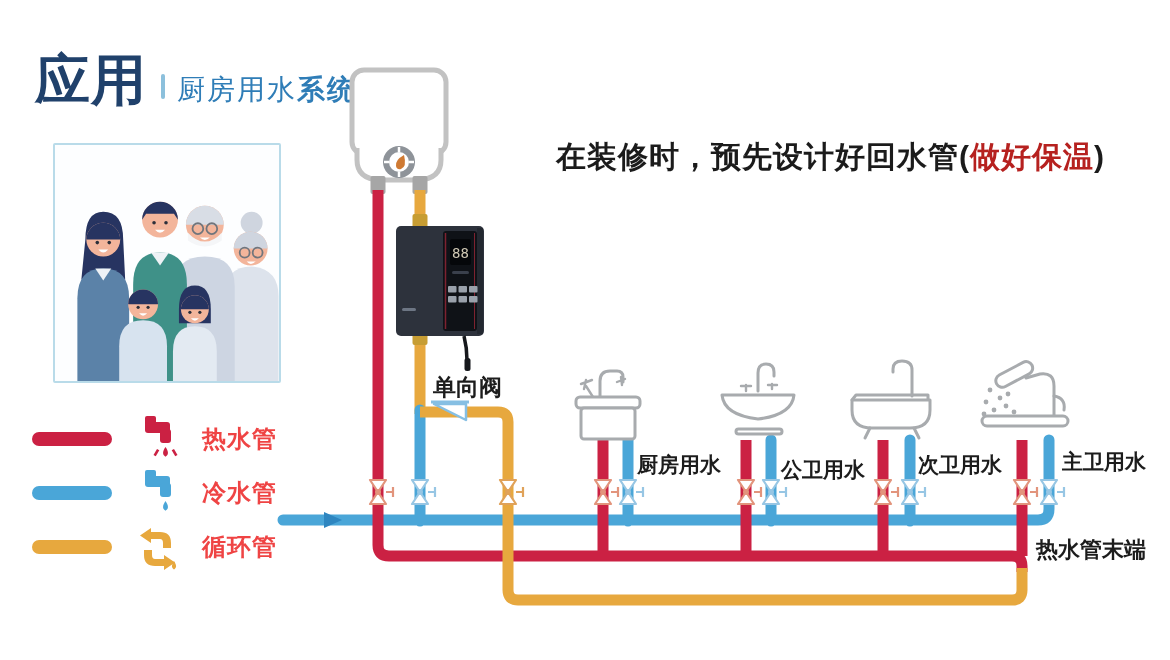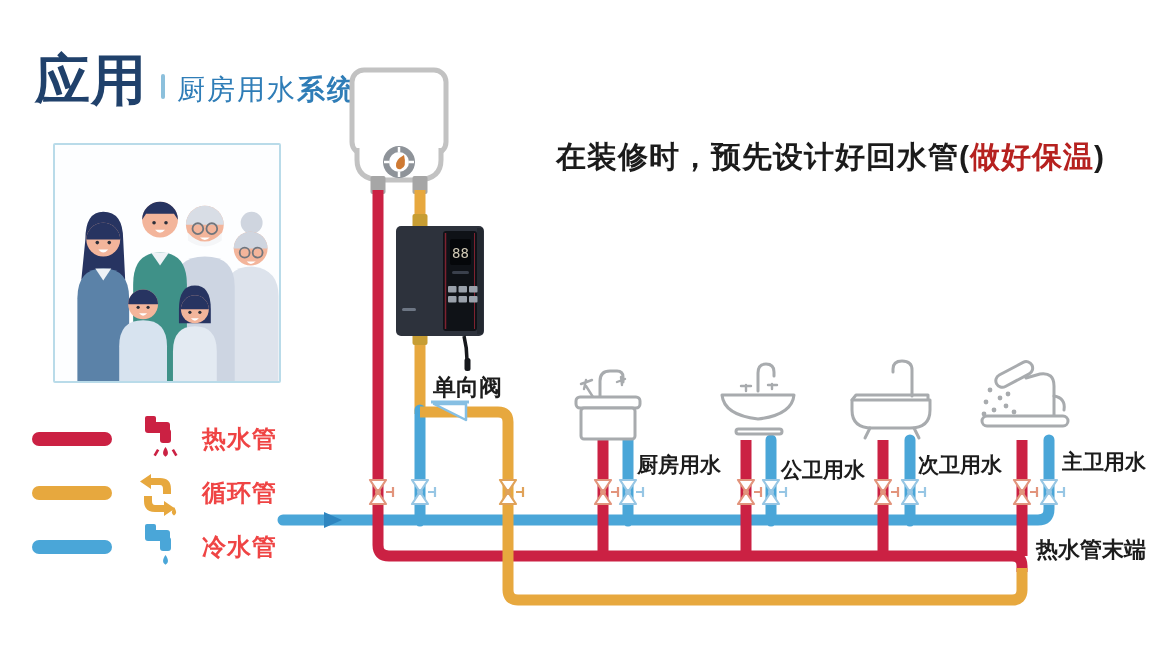--- a/index.html
+++ b/index.html
@@ -249,40 +249,40 @@
           <rect x="22" y="16" width="11" height="14" rx="3"></rect>
           <path d="M27.5,34 C24.5,38.5 24,41.5 27.5,43.7 C31,41.5 30.5,38.5 27.5,34 Z"></path>
           <path d="M19,36 l-3.5,6 2.3,1.3 3.5,-6 z"></path>
           <path d="M36,36 l3.5,6 -2.3,1.3 -3.5,-6 z"></path>
         </g>
         </svg>
       <span class="lg-label">热水管</span>
     </div>
     <div class="lg-row">
       <svg class="lg-bar" width="80" height="14">
-        <rect width="80" height="14" rx="7" fill="#e7a83e"></rect>
-        </svg>
-      <svg class="lg-icon" width="44" height="52" viewBox="0 0 44 52">
-        <g fill="#e7a83e">
-          <path d="M13,11 H22 Q33,11 33,22 V27 H25 V22 Q25,18 22,18 H13 V22 L2,14.5 L13,7 Z"></path>
-          <path d="M13,11 H22 Q33,11 33,22 V27 H25 V22 Q25,18 22,18 H13 V22 L2,14.5 L13,7 Z" transform="rotate(180 19.5 28)"></path>
-          <path d="M36,40 C33.5,44 33,46.5 36,48.4 C39,46.5 38.5,44 36,40 Z"></path>
-        </g>
-        </svg>
-      <span class="lg-label">循环管</span>
-    </div>
-    <div class="lg-row">
-      <svg class="lg-bar" width="80" height="14">
         <rect width="80" height="14" rx="7" fill="#4aa6d8"></rect>
         </svg>
       <svg class="lg-icon" width="44" height="52" viewBox="0 0 44 52">
         <g fill="#4aa6d8">
           <rect x="7" y="3" width="11" height="10" rx="2"></rect>
           <rect x="7" y="9" width="25" height="11" rx="3"></rect>
           <rect x="22" y="16" width="11" height="14" rx="3"></rect>
           <path d="M27.5,34 C24.5,38.5 24,41.5 27.5,43.7 C31,41.5 30.5,38.5 27.5,34 Z"></path>
         </g>
         </svg>
       <span class="lg-label">冷水管</span>
     </div>
+    <div class="lg-row">
+      <svg class="lg-bar" width="80" height="14">
+        <rect width="80" height="14" rx="7" fill="#e7a83e"></rect>
+        </svg>
+      <svg class="lg-icon" width="44" height="52" viewBox="0 0 44 52">
+        <g fill="#e7a83e">
+          <path d="M13,11 H22 Q33,11 33,22 V27 H25 V22 Q25,18 22,18 H13 V22 L2,14.5 L13,7 Z"></path>
+          <path d="M13,11 H22 Q33,11 33,22 V27 H25 V22 Q25,18 22,18 H13 V22 L2,14.5 L13,7 Z" transform="rotate(180 19.5 28)"></path>
+          <path d="M36,40 C33.5,44 33,46.5 36,48.4 C39,46.5 38.5,44 36,40 Z"></path>
+        </g>
+        </svg>
+      <span class="lg-label">循环管</span>
+    </div>
   </div>
 
 </div>
 
 </body></html>

